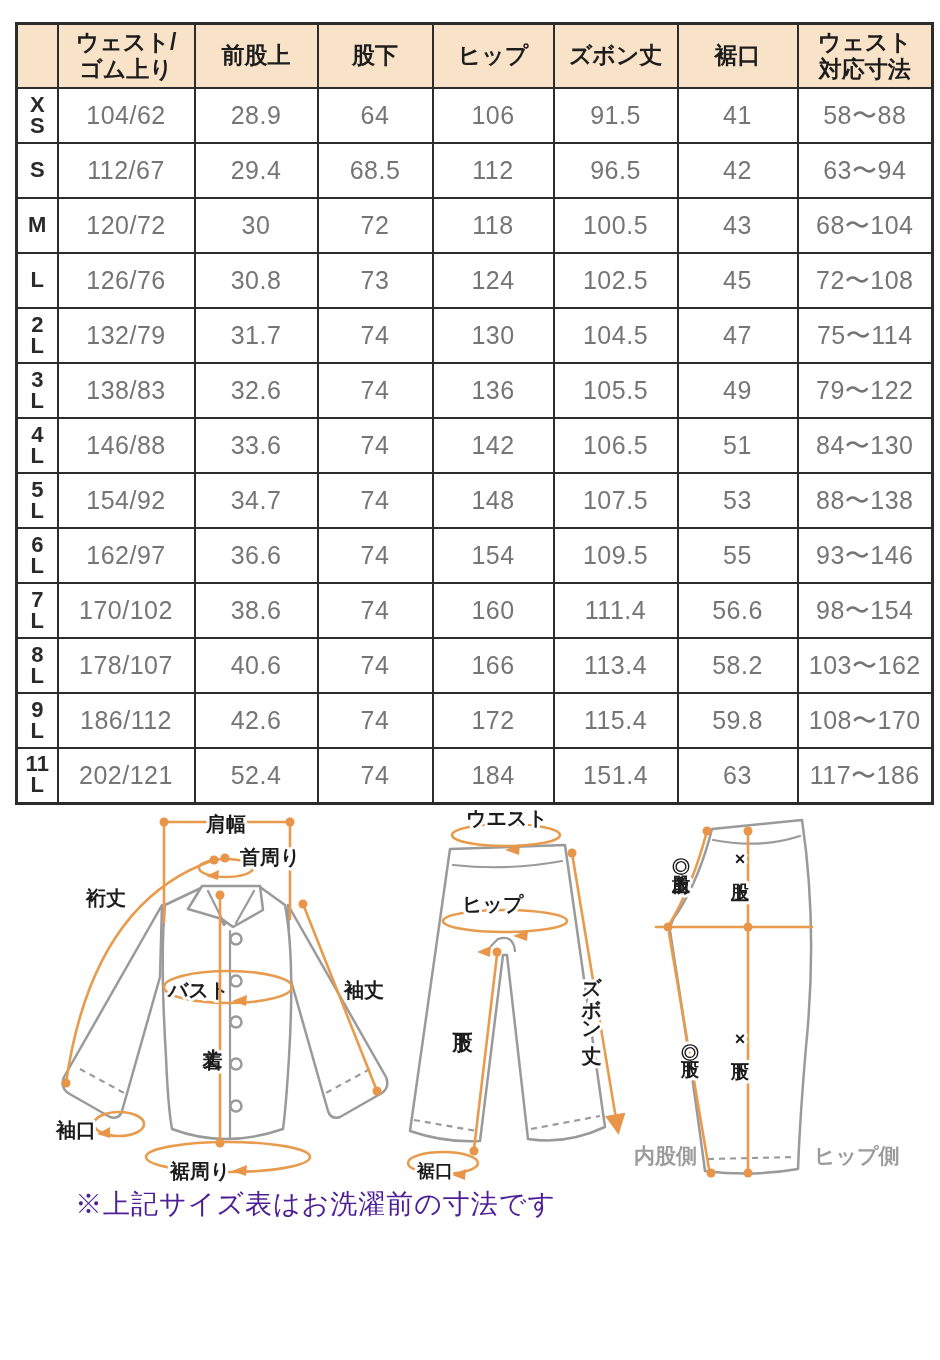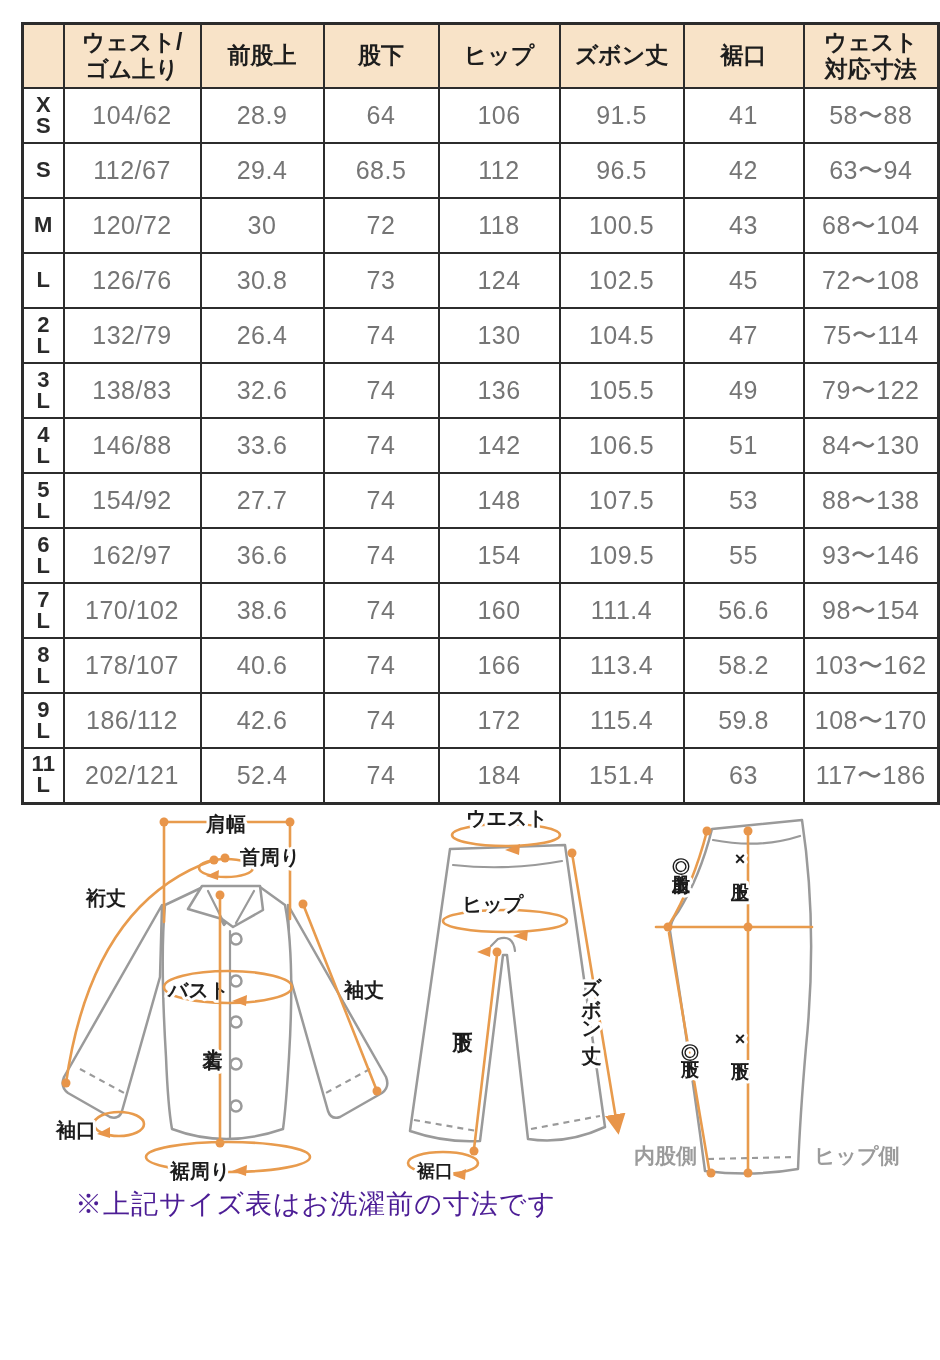--- a/index.html
+++ b/index.html
@@ -1,20 +1,20 @@
 <!DOCTYPE html>
 <html><head>
 <meta charset="utf-8">
 <style>
   html,body{margin:0;padding:0;background:#fff;}
   body{width:940px;font-family:"Liberation Sans",sans-serif;-webkit-font-smoothing:antialiased;}
   .page{width:940px;height:1360px;position:relative;overflow:hidden;}
 
   
-  .table-wrap{padding:22px 9px 0 21px;}
+  .table-wrap{padding:22px 9px 0 15px;}
   table.size-table{border-collapse:collapse;width:916px;table-layout:fixed;border:3px solid #2c2c2c;}
   table.size-table th,table.size-table td{border:2px solid #2c2c2c;text-align:center;vertical-align:middle;padding:0;}
   table.size-table thead th{background:#f8e3c8;color:#1d1d1d;font-weight:bold;font-size:23px;line-height:1.18;height:62px;white-space:pre-line;}
   table.size-table tbody tr{height:55px;}
   td.val{color:#757575;font-size:25px;letter-spacing:0.5px;background:#fff;}
   th.size{color:#2a2a2a;font-weight:600;font-size:22px;line-height:0.95;background:#fff;}
   col.c-size{width:41px;} col.c1{width:137px;} col.c2{width:123px;} col.c3{width:115px;}
   col.c4{width:121px;} col.c5{width:124px;} col.c6{width:120px;} col.c7{width:135px;}
 
   
@@ -103,21 +103,21 @@
             <td class="val">30.8</td>
             <td class="val">73</td>
             <td class="val">124</td>
             <td class="val">102.5</td>
             <td class="val">45</td>
             <td class="val">72〜108</td>
           </tr>
           <tr>
             <th class="size">2<br>L</th>
             <td class="val">132/79</td>
-            <td class="val">26.4</td>
+            <td class="val">31.7</td>
             <td class="val">74</td>
             <td class="val">130</td>
             <td class="val">104.5</td>
             <td class="val">47</td>
             <td class="val">75〜114</td>
           </tr>
           <tr>
             <th class="size">3<br>L</th>
             <td class="val">138/83</td>
             <td class="val">32.6</td>
@@ -133,21 +133,21 @@
             <td class="val">33.6</td>
             <td class="val">74</td>
             <td class="val">142</td>
             <td class="val">106.5</td>
             <td class="val">51</td>
             <td class="val">84〜130</td>
           </tr>
           <tr>
             <th class="size">5<br>L</th>
             <td class="val">154/92</td>
-            <td class="val">27.7</td>
+            <td class="val">34.7</td>
             <td class="val">74</td>
             <td class="val">148</td>
             <td class="val">107.5</td>
             <td class="val">53</td>
             <td class="val">88〜138</td>
           </tr>
           <tr>
             <th class="size">6<br>L</th>
             <td class="val">162/97</td>
             <td class="val">36.6</td>

